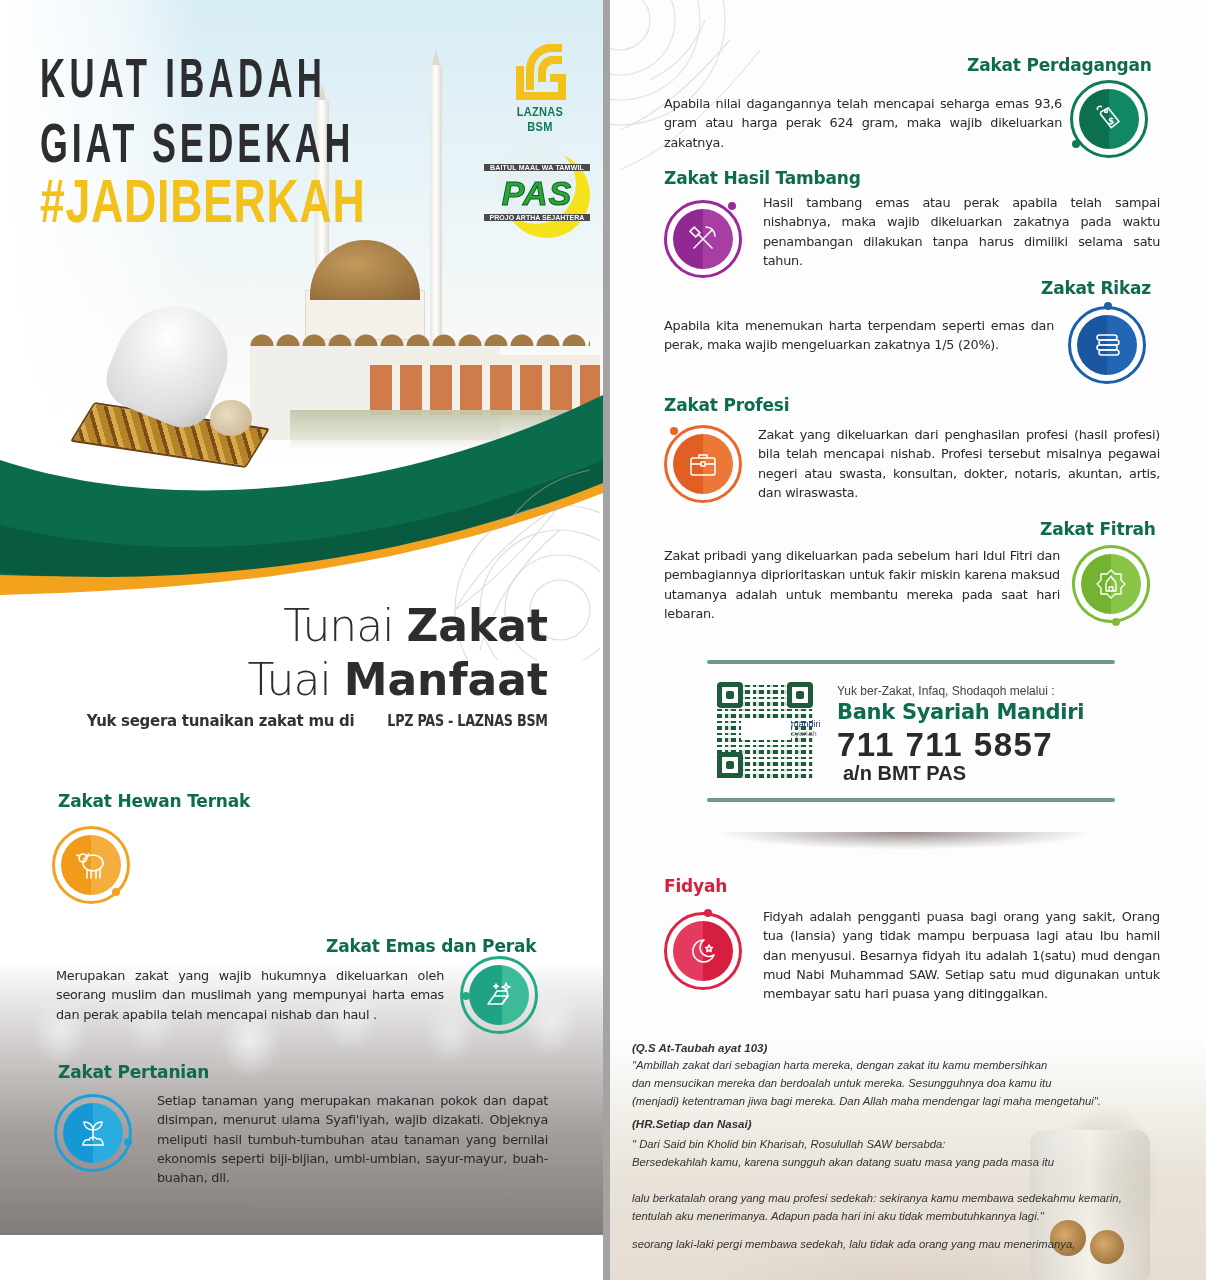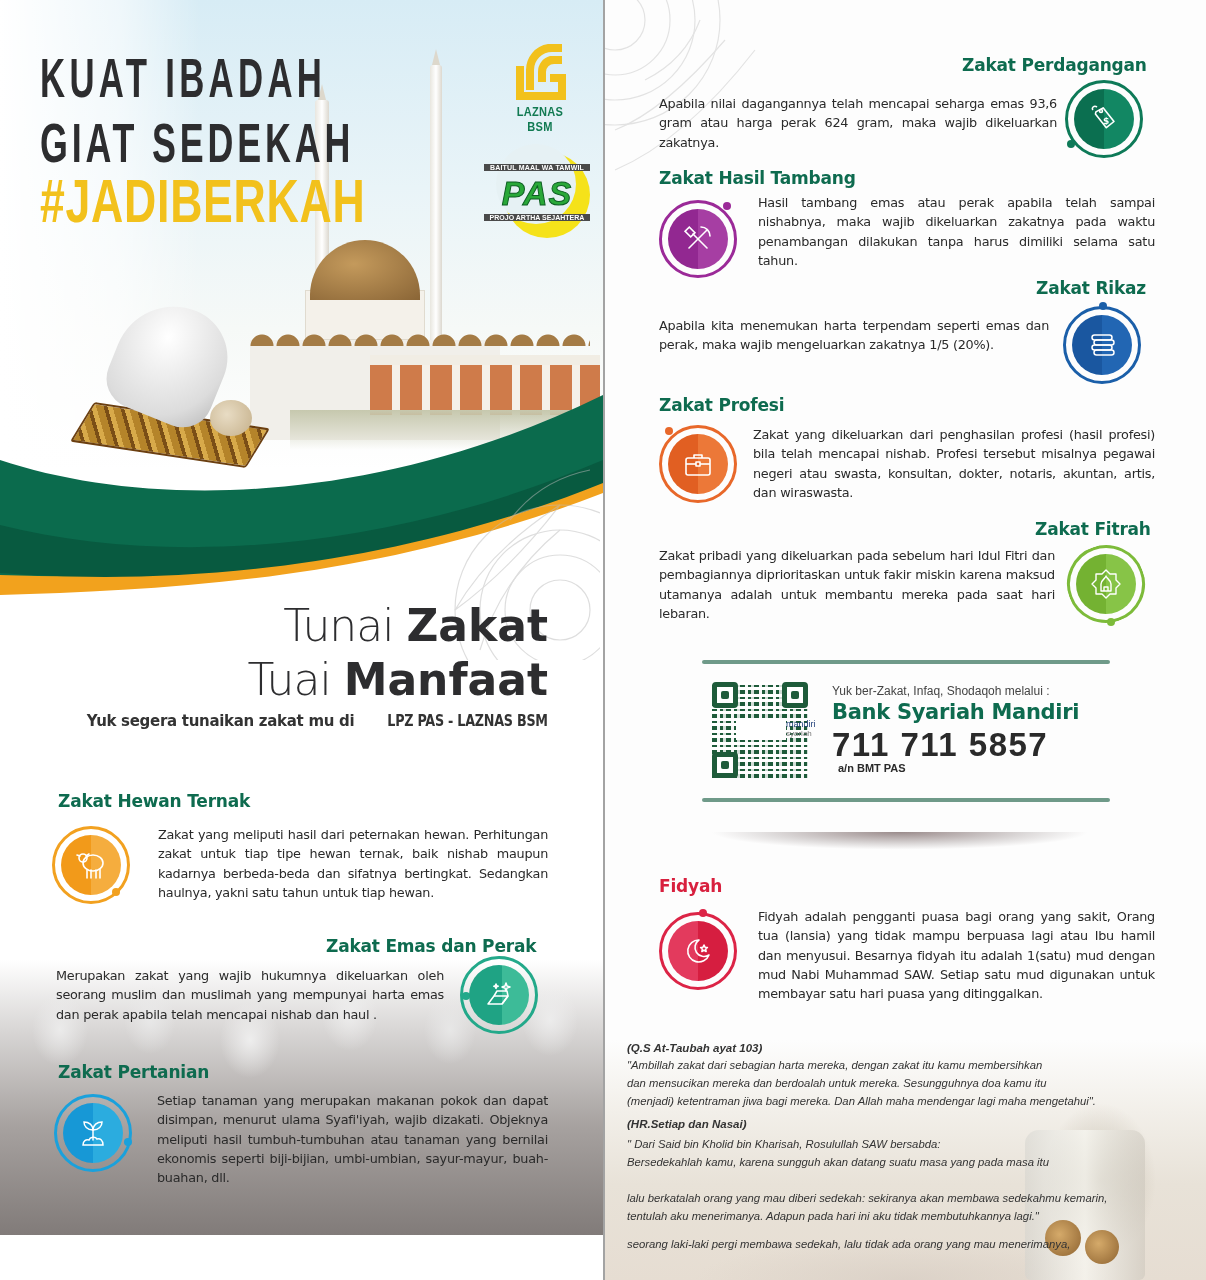--- a/index.html
+++ b/index.html
@@ -1,21 +1,21 @@
 <!DOCTYPE html>
 <html><head>
 <meta charset="utf-8">
 <style>
   * { margin: 0; padding: 0; box-sizing: border-box; }
   html, body { width: 1206px; height: 1280px; overflow: hidden; background: #fff; }
   body { position: relative; font-family: "Liberation Sans", sans-serif; color: #333; }
 
   .panel { position: absolute; top: 0; height: 1280px; overflow: hidden; }
   #left { left: 0; width: 603px; background: #fff; }
-  #right { left: 603px; width: 603px; background: #fdfdfd; border-left: 2px solid #a3a3a3; }
+  #right { left: 603px; width: 603px; background: #fdfdfd; border-left: 7px solid #a3a3a3; }
 
   
   .sky { position: absolute; left: 0; top: 0; width: 603px; height: 470px;
     background: linear-gradient(180deg, #d7ecf5 0%, #e9f4f8 40%, #f6f9f7 70%, #ffffff 100%); }
   .sky-fade { position: absolute; left: 0; top: 0; width: 200px; height: 470px;
     background: linear-gradient(90deg, #fff 0%, rgba(255,255,255,0.6) 60%, rgba(255,255,255,0) 100%); }
 
   .headline { position: absolute; left: 40px; font-family: "Liberation Sans", sans-serif; font-weight: 700;
     transform-origin: left top; white-space: nowrap; line-height: 1; }
   .hl1 { top: 50px; font-size: 56px; color: #2d2d2f; letter-spacing: 7px; transform: scaleX(0.62); }
@@ -99,21 +99,21 @@
   .qr-overlay { position: absolute; left: 10px; top: 22px; width: 96px; height: 96px;
       background: repeating-linear-gradient(90deg, rgba(255,255,255,0.0) 0 5px, rgba(255,255,255,0.95) 5px 8px, rgba(255,255,255,0) 8px 11px, rgba(255,255,255,0.8) 11px 14px); }
   .qr .finder { position: absolute; width: 26px; height: 26px; border: 5px solid #1e5b3a; background: #fff; border-radius: 4px; z-index: 2; }
   .qr .finder::after { content: ""; position: absolute; left: 4px; top: 4px; width: 8px; height: 8px; background: #1e5b3a; border-radius: 2px; }
   .qr .mlogo { position: absolute; left: 24px; top: 36px; width: 50px; height: 22px; background: #fff; z-index: 3; font-size: 9px; line-height: 9px; color: #1f3f7a; padding: 2px; }
   .qr .mlogo span { display: block; padding-left: 48px; }
   .qr .mlogo .s { color: #777; font-size: 8px; }
   .bank-lead { position: absolute; left: 130px; top: 24px; font-size: 12px; color: #444; white-space: nowrap; }
   .bank-name { position: absolute; left: 130px; top: 40px; font-size: 21px; font-weight: 700; color: #0e6b4f; white-space: nowrap; font-family: "DejaVu Sans", sans-serif; letter-spacing: -0.3px; }
   .bank-acct { position: absolute; left: 130px; top: 66px; font-size: 33px; font-weight: 700; color: #2a2a2a; white-space: nowrap; letter-spacing: 1.5px; }
-  .bank-an { position: absolute; left: 136px; top: 102px; font-size: 11px; font-weight: 700; color: #2a2a2a; white-space: nowrap; }
+  .bank-an { position: absolute; left: 136px; top: 102px; font-size: 20px; font-weight: 700; color: #2a2a2a; white-space: nowrap; }
 
   .shadow-divider { position: absolute; left: 60px; top: 832px; width: 470px; height: 22px;
     background: radial-gradient(ellipse 50% 100% at 50% 0%, rgba(120,100,100,0.75), rgba(150,140,140,0.3) 55%, rgba(255,255,255,0) 80%); }
 
   .quotes-bg { position: absolute; left: 0; top: 1040px; width: 603px; height: 240px;
     background:
       radial-gradient(ellipse 80px 110px at 495px 140px, rgba(170,160,140,0.55), transparent 70%),
       radial-gradient(ellipse 300px 60px at 300px 240px, rgba(215,205,195,0.7), transparent 70%),
       linear-gradient(180deg, #fdfdfd 0%, #f2efe9 30%, #e8e2d8 60%, #e6ddd2 100%); }
   .jar { position: absolute; left: 420px; top: 1130px; width: 120px; height: 150px; border-radius: 14px 14px 6px 6px; background: linear-gradient(90deg, rgba(210,210,205,0.5), rgba(250,250,245,0.7), rgba(200,195,185,0.5)); }
@@ -203,21 +203,20 @@
     <div class="disc" style="background:linear-gradient(90deg,#f29a1a 50%,#f5ad3e 50%);">
       <svg viewBox="0 0 34 34">
           <g fill="none" stroke="#fff" stroke-width="1.6" stroke-linecap="round">
             <ellipse cx="19" cy="15" rx="10" ry="8"></ellipse>
             <circle cx="9" cy="10" r="4"></circle>
             <path d="M6 8 l-3 -1 M12 8 l3 -2 M13 22 v8 M17 22 v8 M22 22 v8 M26 21 v9"></path>
           </g>
         </svg>
     </div>
   </div>
-  <div class="desc" style="left:158px; top:825px; width:390px;">Zakat yang meliputi hasil dari peternakan hewan. Perhitungan zakat untuk tiap tipe hewan ternak, baik nishab maupun kadarnya berbeda-beda dan sifatnya bertingkat. Sedangkan haulnya, yakni satu tahun untuk tiap hewan.</div>
 
   <div class="title" style="left:326px; top:936px;">Zakat Emas dan Perak</div>
   <div class="desc" style="left:56px; top:966px; width:388px;">Merupakan zakat yang wajib hukumnya dikeluarkan oleh seorang muslim dan muslimah yang mempunyai harta emas dan perak apabila telah mencapai nishab dan haul .</div>
   <div class="icon" style="left:460px; top:956px; border-color:#23a98a;">
     <div class="ring" style="transform:scaleX(-1);"></div>
     <div class="dot" style="left:2px; top:36px; background:#23a98a;"></div>
     <div class="disc" style="background:linear-gradient(90deg,#1fa384 55%,#3dbb98 55%);">
       <svg viewBox="0 0 34 34">
           <g fill="none" stroke="#fff" stroke-width="1.5" stroke-linejoin="round">
             <path d="M6 26 l6 -8 h14 l-6 8z"></path>
@@ -390,15 +389,15 @@
 
   <div class="q-src" style="top:1042px;">(Q.S At-Taubah ayat 103)</div>
   <div class="q-line" style="top:1057px;">"Ambillah zakat dari sebagian harta mereka, dengan zakat itu kamu membersihkan</div>
   <div class="q-line" style="top:1093px;">(menjadi) ketentraman jiwa bagi mereka. Dan Allah maha mendengar lagi maha mengetahui".</div>
   <div class="q-line" style="top:1075px;">dan mensucikan mereka dan berdoalah untuk mereka. Sesungguhnya doa kamu itu</div>
 
   <div class="q-src" style="top:1118px;">(HR.Setiap dan Nasai)</div>
   <div class="q-line" style="top:1136px;">" Dari Said bin Kholid bin Kharisah, Rosulullah SAW  bersabda:</div>
   <div class="q-line" style="top:1154px;">Bersedekahlah kamu, karena sungguh akan datang suatu masa yang pada masa itu</div>
   <div class="q-line" style="top:1236px;">seorang laki-laki pergi membawa sedekah, lalu tidak ada orang yang mau menerimanya,</div>
-  <div class="q-line" style="top:1190px;">lalu berkatalah orang yang mau diberi sedekah: sekiranya akan membawa sedekahmu kemarin,</div>
+  <div class="q-line" style="top:1190px;">lalu berkatalah orang yang mau profesi sedekah: sekiranya kamu membawa sedekahmu kemarin,</div>
   <div class="q-line" style="top:1208px;">tentulah aku menerimanya. Adapun pada hari ini aku tidak membutuhkannya lagi."</div>
 </div>
 
 </body></html>

